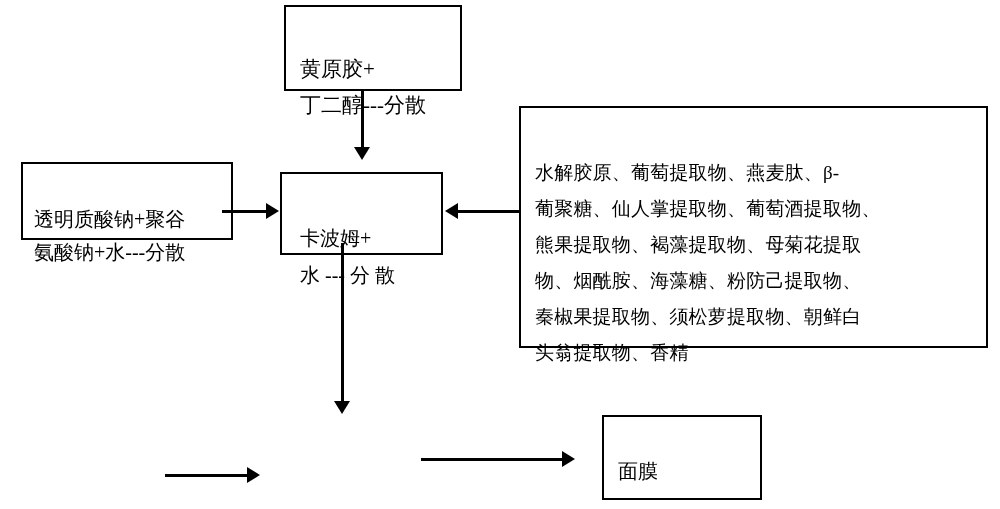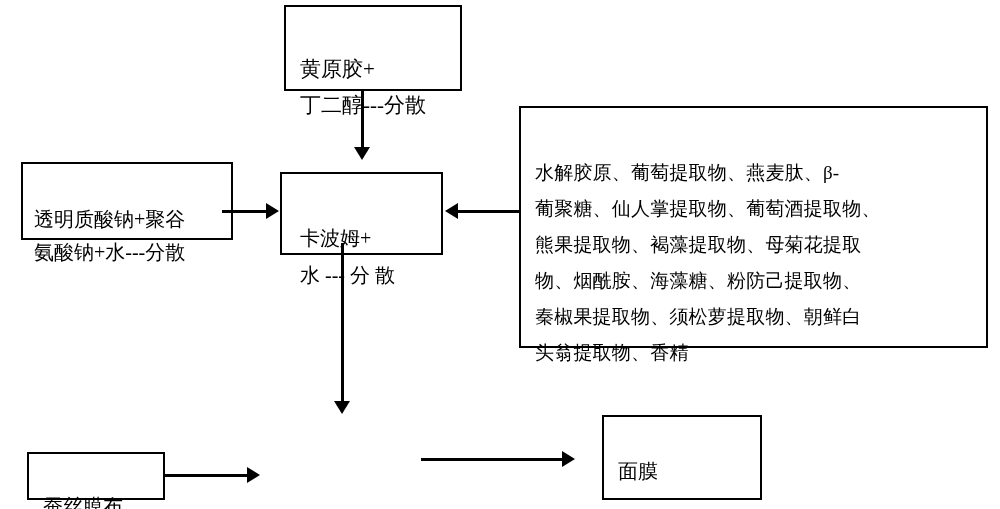--- a/index.html
+++ b/index.html
@@ -146,23 +146,20 @@
   <div class="node" id="node-actives">
     <span class="txt">水解胶原、葡萄提取物、燕麦肽、β-
 葡聚糖、仙人掌提取物、葡萄酒提取物、
 熊果提取物、褐藻提取物、母菊花提取
 物、烟酰胺、海藻糖、粉防己提取物、
 秦椒果提取物、须松萝提取物、朝鲜白
 头翁提取物、香精</span>
   </div>
 
 
-  <div class="node" id="node-silk-cloth">
-    <span class="txt">蚕丝膜布</span>
-  </div>
 
   <div class="node" id="node-mask">
     <span class="txt">面膜</span>
   </div>
 
   <div class="conn v" id="conn-xanthan-carbomer"></div>
   <div class="arrowhead down" id="arrow-xanthan-carbomer"></div>
 
   <div class="conn h" id="conn-hyaluronic-carbomer"></div>
   <div class="arrowhead right" id="arrow-hyaluronic-carbomer"></div>

